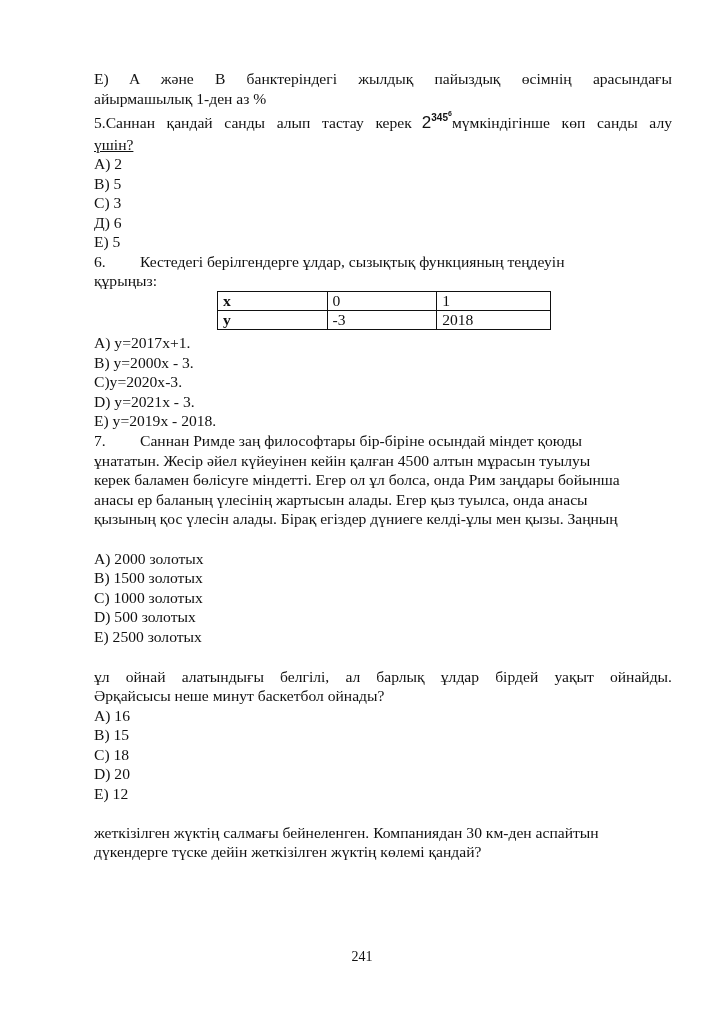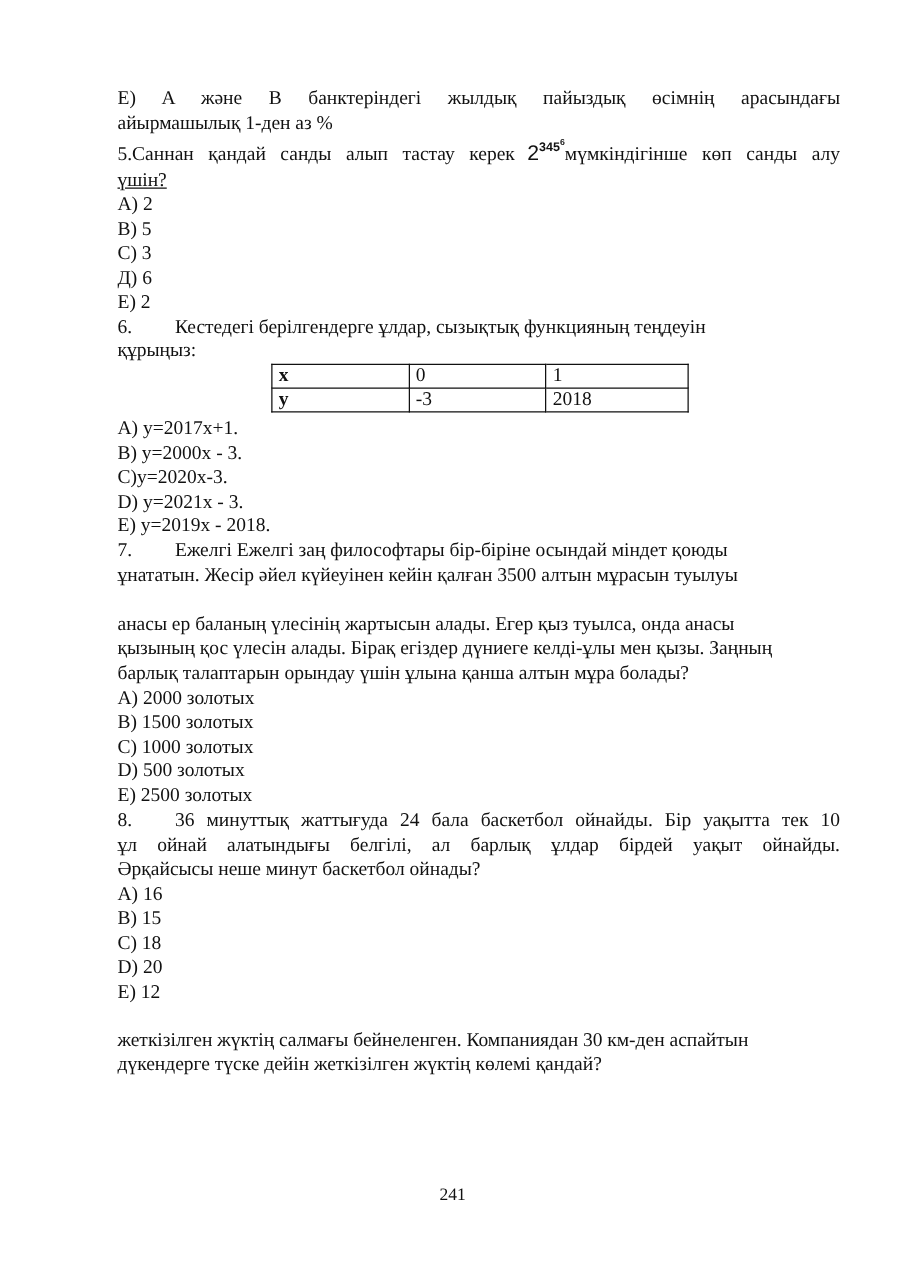--- a/index.html
+++ b/index.html
@@ -90,21 +90,21 @@
   <div class="ln" style="top:89px;">айырмашылық 1-ден аз %</div>
 
   <div class="ln just" style="top:113px;">
     <span>5.Саннан қандай санды алып тастау керек</span><span class="pow-base">2</span><sup class="exp"><span>345</span><sup>6</sup></sup><span>мүмкіндігінше көп санды алу</span>
   </div>
   <div class="ln" style="top:135px;text-decoration:underline;">үшін?</div>
   <div class="ln" style="top:154px;">A) 2</div>
   <div class="ln" style="top:174px;">B) 5</div>
   <div class="ln" style="top:193px;">C) 3</div>
   <div class="ln" style="top:213px;">Д) 6</div>
-  <div class="ln" style="top:232px;">E) 2</div>
+  <div class="ln" style="top:232px;">E) 5</div>
 
   <div class="ln" style="top:252px;">
     <span class="qnum">6.</span><span>Кестедегі берілгендерге ұлдар, сызықтық функцияның теңдеуін</span>
   </div>
   <div class="ln" style="top:271px;">құрыңыз:</div>
 
   <table class="xy">
     <tbody>
         <tr>
       <td class="c0">x</td>
@@ -119,35 +119,32 @@
   </tbody>
     </table>
 
   <div class="ln" style="top:333px;text-align:center;">A) y=2017x+1.</div>
   <div class="ln" style="top:353px;">B) y=2000x - 3.</div>
   <div class="ln" style="top:372px;">C)y=2020x-3.</div>
   <div class="ln" style="top:392px;">D) y=2021x - 3.</div>
   <div class="ln" style="top:411px;">E) y=2019x - 2018.</div>
 
   <div class="ln" style="top:431px;">
-    <span class="qnum">7.</span><span>Ежелгі Ежелгі заң философтары бір-біріне осындай міндет қоюды</span>
+    <span class="qnum">7.</span><span>Саннан Римде заң философтары бір-біріне осындай міндет қоюды</span>
   </div>
-  <div class="ln" style="top:451px;">ұнататын. Жесір әйел күйеуінен кейін қалған 3500 алтын мұрасын туылуы</div>
+  <div class="ln" style="top:451px;">ұнататын. Жесір әйел күйеуінен кейін қалған 4500 алтын мұрасын туылуы</div>
+  <div class="ln" style="top:470px;">керек баламен бөлісуге міндетті. Егер ол ұл болса, онда Рим заңдары бойынша</div>
   <div class="ln" style="top:490px;">анасы ер баланың үлесінің жартысын алады. Егер қыз туылса, онда анасы</div>
   <div class="ln" style="top:509px;">қызының қос үлесін алады. Бірақ егіздер дүниеге келді-ұлы мен қызы. Заңның</div>
-  <div class="ln" style="top:529px;">барлық талаптарын орындау үшін ұлына қанша алтын мұра болады?</div>
   <div class="ln" style="top:549px;">A) 2000 золотых</div>
   <div class="ln" style="top:568px;font-family:Liberation Serif, serif;">B) 1500 золотых</div>
   <div class="ln" style="top:588px;">C) 1000 золотых</div>
   <div class="ln" style="top:607px;">D) 500 золотых</div>
   <div class="ln" style="top:627px;">E) 2500 золотых</div>
 
-  <div class="ln just" style="top:647px;">
-    <span class="qnum">8.</span><span>36 минуттық жаттығуда 24 бала баскетбол ойнайды. Бір уақытта тек 10</span>
-  </div>
   <div class="ln" style="top:686px;">Әрқайсысы неше минут баскетбол ойнады?</div>
   <div class="ln just" style="top:667px;">ұл ойнай алатындығы белгілі, ал барлық ұлдар бірдей уақыт ойнайды.</div>
   <div class="ln" style="top:706px;">A) 16</div>
   <div class="ln" style="top:725px;">B) 15</div>
   <div class="ln" style="top:745px;">C) 18</div>
   <div class="ln" style="top:764px;">D) 20</div>
   <div class="ln" style="top:784px;">E) 12</div>
 
   <div class="ln" style="top:823px;">жеткізілген жүктің салмағы бейнеленген. Компаниядан 30 км-ден аспайтын</div>
   <div class="ln" style="top:842px;">дүкендерге түске дейін жеткізілген жүктің көлемі қандай?</div>

